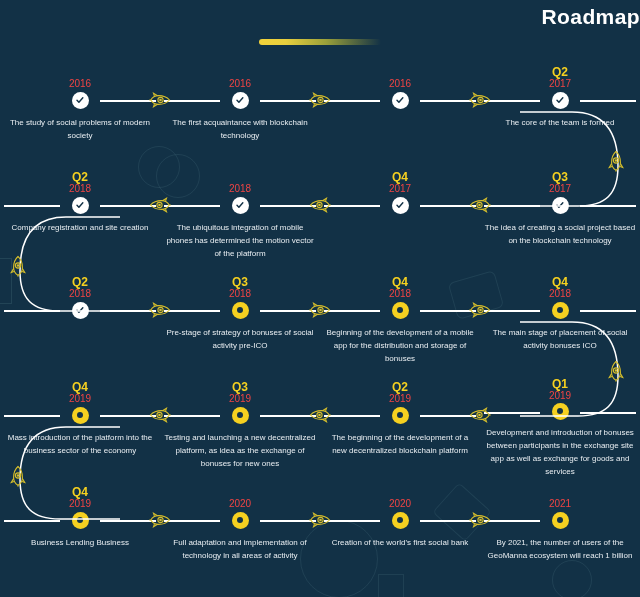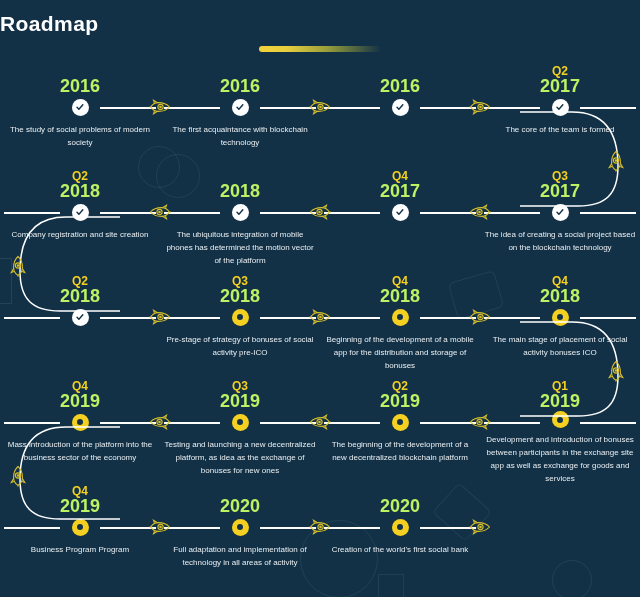--- a/index.html
+++ b/index.html
@@ -33,22 +33,22 @@
     left: 440px; top: 492px; width: 44px; height: 40px;
     transform: rotate(42deg); border-radius: 5px;
   }
   .deco-sq {
     left: 378px; top: 574px; width: 26px; height: 30px;
   }
 
   
   .header {
     position: relative; z-index: 3;
-    text-align: left;
-    padding-top: 12px;
+    text-align: right;
+    padding-top: 5px;
   }
   .title {
     color: #ffffff;
     font-size: 21px;
     font-weight: bold;
     letter-spacing: 0.4px;
   }
   .title-bar {
     width: 122px; height: 6px; margin: 10px auto 0;
     border-radius: 3px;
@@ -82,23 +82,23 @@
     align-items: center;
     justify-content: flex-end;
     line-height: 1.04;
   }
   .q {
     color: #f5d020;
     font-size: 12px;
     font-weight: bold;
   }
   .yr {
-    color: #bef264;
-    font-size: 18px;
-    font-weight: bold;
+    color: #ef4444;
+    font-size: 10px;
+    font-weight: normal;
   }
 
   
   .node-row {
     position: relative;
     width: 160px;
     height: 22px;
     display: flex;
     align-items: center;
     justify-content: center;
@@ -550,21 +550,21 @@
           <div class="q">Q4</div>
           <div class="yr">2019</div>
         </div>
         <div class="node-row">
           <div class="seg seg-l"></div>
           <div class="seg seg-r"></div>
           <div class="marker marker-todo">
             <div class="hole"></div>
           </div>
         </div>
-        <div class="desc">Business Program Program</div>
+        <div class="desc">Business Lending Business</div>
       </div>
       <div class="rocket" style="left: 149px; top: 33px;"><svg viewBox="0 0 22 16" width="22" height="16">
           <g fill="none" stroke="#d9c02c" stroke-width="1.1">
             <path d="M20.5 8 C17.5 11.4 13 12.4 9.5 12.4 C6 12.4 3.4 11 1.8 8 C3.4 5 6 3.6 9.5 3.6 C13 3.6 17.5 4.6 20.5 8 Z"></path>
             <circle cx="11.5" cy="8" r="2.6"></circle>
             <path d="M8.5 3.6 L4.5 1.2 L5.4 3.9"></path>
             <path d="M8.5 12.4 L4.5 14.8 L5.4 12.1"></path>
           </g>
           <circle cx="11.5" cy="8" r="1.3" fill="#d9c02c"></circle>
           <path d="M1.4 7 L1.4 9 L0 8 Z" fill="#d9c02c"></path>
@@ -608,20 +608,32 @@
       <div class="rocket" style="left: 469px; top: 33px;"><svg viewBox="0 0 22 16" width="22" height="16">
           <g fill="none" stroke="#d9c02c" stroke-width="1.1">
             <path d="M20.5 8 C17.5 11.4 13 12.4 9.5 12.4 C6 12.4 3.4 11 1.8 8 C3.4 5 6 3.6 9.5 3.6 C13 3.6 17.5 4.6 20.5 8 Z"></path>
             <circle cx="11.5" cy="8" r="2.6"></circle>
             <path d="M8.5 3.6 L4.5 1.2 L5.4 3.9"></path>
             <path d="M8.5 12.4 L4.5 14.8 L5.4 12.1"></path>
           </g>
           <circle cx="11.5" cy="8" r="1.3" fill="#d9c02c"></circle>
           <path d="M1.4 7 L1.4 9 L0 8 Z" fill="#d9c02c"></path>
         </svg></div>
+      <div class="cell">
+        <div class="label">
+          <div class="yr">2021</div>
+        </div>
+        <div class="node-row">
+          <div class="seg seg-l"></div>
+          <div class="marker marker-todo">
+            <div class="hole"></div>
+          </div>
+        </div>
+        <div class="desc">By 2021, the number of users of the GeoManna ecosystem will reach 1 billion</div>
+      </div>
     </div>
   </div>
 
 <svg class="curve" style="left:520px; top:104px; width:120px; height:110px;" viewBox="0 0 120 110">
   <path d="M 0 8 L 52 8 C 86 8 98 30 98 62 C 98 90 86 102 58 102 L 0 102"></path>
 </svg>
 
 <svg class="curve" style="left:0px; top:209px; width:120px; height:110px;" viewBox="0 0 120 110">
   <path d="M 120 8 L 66 8 C 32 8 20 30 20 62 C 20 90 32 102 60 102 L 120 102"></path>
 </svg>

